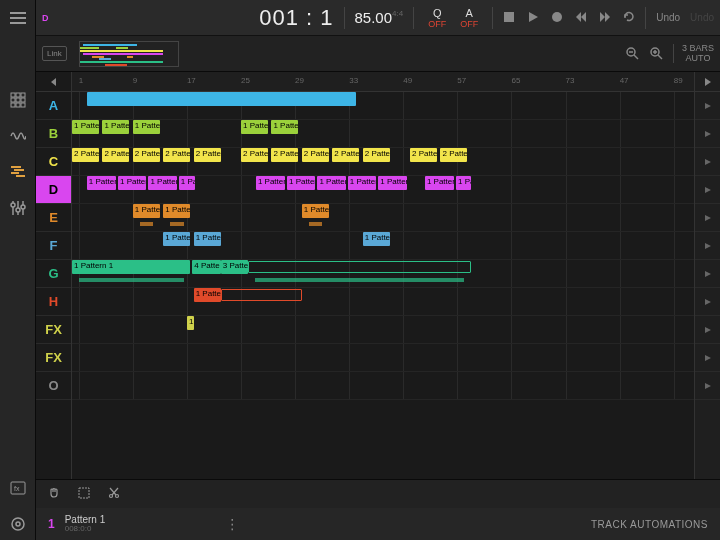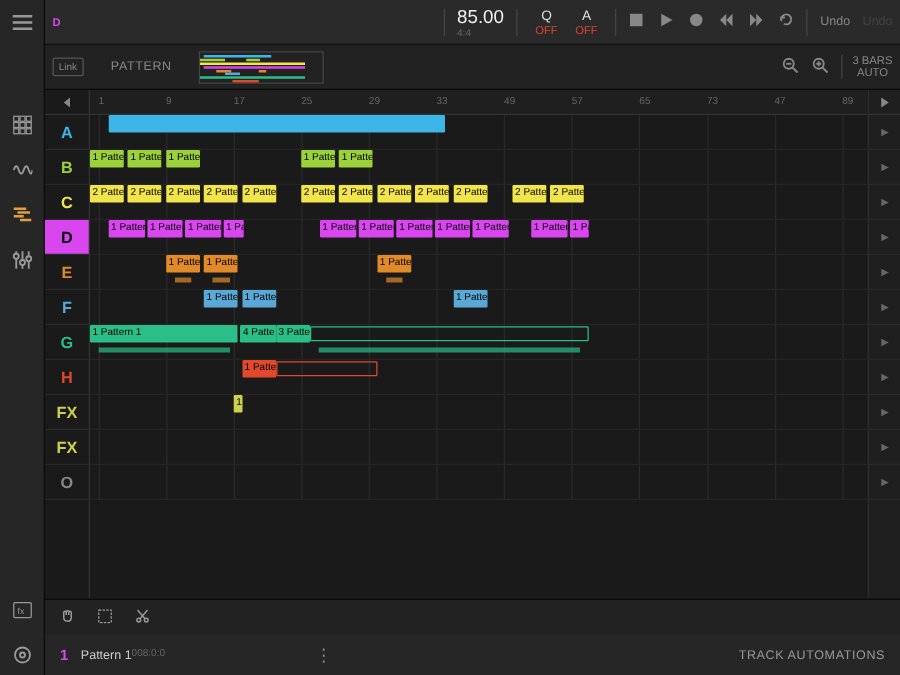--- a/index.html
+++ b/index.html
@@ -12,21 +12,21 @@
 .icon-rail .ic.active{color:#e0a040}
 .main{flex:1;display:flex;flex-direction:column;min-width:0}
 .topbar{height:36px;background:#2a2a2a;display:flex;align-items:center;padding:0 6px;gap:6px;border-bottom:1px solid #111}
 .song-indicator{display:flex;align-items:center;gap:4px;font-size:9px}
 .song-letter{color:#d946ef;font-weight:bold}
 .song-title{color:#ccc;letter-spacing:.5px}
 .miniseq{width:50px;height:22px;border:1px solid #444;position:relative;overflow:hidden;margin-left:2px}
 .miniseq-row{position:absolute;height:2px}
 .fl{flex:1}
 .time-display{font-size:22px;color:#eee;font-weight:300;letter-spacing:1px}
-.tempo{display:flex;flex-direction:column;align-items:flex-start;font-size:9px}
+.tempo{display:flex;flex-direction:row;align-items:flex-start;font-size:9px}
 .tempo-val{color:#eee;font-size:15px}
 .tempo-sig{color:#666;font-size:8px}
 .qa{display:flex;flex-direction:column;align-items:center;font-size:11px;gap:0;padding:0 4px}
 .qa-t{color:#ddd}
 .qa-b{color:#d43;font-size:9px}
 .div{width:1px;height:22px;background:#444;margin:0 4px}
 .transport{display:flex;gap:12px;align-items:center}
 .transport .tb{color:#888;cursor:pointer}
 .transport .tb svg{width:12px;height:12px}
 .undo-redo{display:flex;gap:10px;font-size:10px;align-items:center}
@@ -60,21 +60,21 @@
 .vline{position:absolute;top:0;bottom:0;width:1px;background:#2a2a2a}
 .clip{position:absolute;height:14px;top:0;font-size:8px;color:#000;padding:1px 2px;overflow:hidden;white-space:nowrap;border-radius:1px}
 .auto{position:absolute;height:4px}
 .bottom{background:#222;border-top:1px solid #0a0a0a}
 .editbar{height:28px;display:flex;align-items:center;padding:0 12px;gap:18px}
 .editbar .eb{color:#999;cursor:pointer}
 .editbar .eb svg{width:12px;height:12px}
 .infobar{height:32px;display:flex;align-items:center;padding:0 12px;justify-content:space-between;background:#262626}
 .sel-info{display:flex;align-items:center;gap:10px}
 .sel-num{color:#d946ef;font-weight:bold;font-size:12px}
-.sel-txt{display:flex;flex-direction:row;line-height:1.1}
+.sel-txt{display:flex;flex-direction:column;line-height:1.1}
 .sel-name{color:#ccc;font-size:10px}
 .sel-pos{color:#666;font-size:8px}
 .dots{color:#888;font-size:14px;letter-spacing:2px}
 .auto-label{color:#999;font-size:10px;letter-spacing:.5px}
 </style>
 </head>
 <body>
 
 <div class="app">
   <div class="icon-rail">
@@ -136,20 +136,21 @@
         </svg>
       </div>
   </div>
 
   <div class="main">
     <div class="topbar">
       <div class="song-indicator">
         <span class="song-letter">D</span>
       </div>
       <div class="fl"></div>
+      <span class="time-display">001 : 1</span>
       <div class="div"></div>
       <div class="tempo">
         <span class="tempo-val">85.00</span>
         <span class="tempo-sig">4:4</span>
       </div>
       <div class="div"></div>
       <div class="qa">
         <span class="qa-t">Q</span>
         <span class="qa-b">OFF</span>
       </div>
@@ -184,21 +185,20 @@
       <div class="div"></div>
       <div class="undo-redo">
         <span>Undo</span>
         <span class="dis">Undo</span>
       </div>
     </div>
 
     <div class="tabbar">
       <span class="link-box">Link</span>
       <div class="tabs">
-        <div class="tab">PATTERN</div>
       </div>
       <div class="overview">
         <div class="ov-row" style="background:#3db5e6;top:2px;left:3px;width:55%"></div>
         <div class="ov-row" style="background:#9bd13b;top:5px;left:0;width:20%"></div>
         <div class="ov-row" style="background:#9bd13b;top:5px;left:37%;width:12%"></div>
         <div class="ov-row" style="background:#f2e54b;top:8px;left:0;width:85%"></div>
         <div class="ov-row" style="background:#d946ef;top:11px;left:3px;width:82%"></div>
         <div class="ov-row" style="background:#e08a2a;top:14px;left:13%;width:12%"></div>
         <div class="ov-row" style="background:#e08a2a;top:14px;left:48%;width:6%"></div>
         <div class="ov-row" style="background:#5aa8d6;top:16px;left:20%;width:12%"></div>

